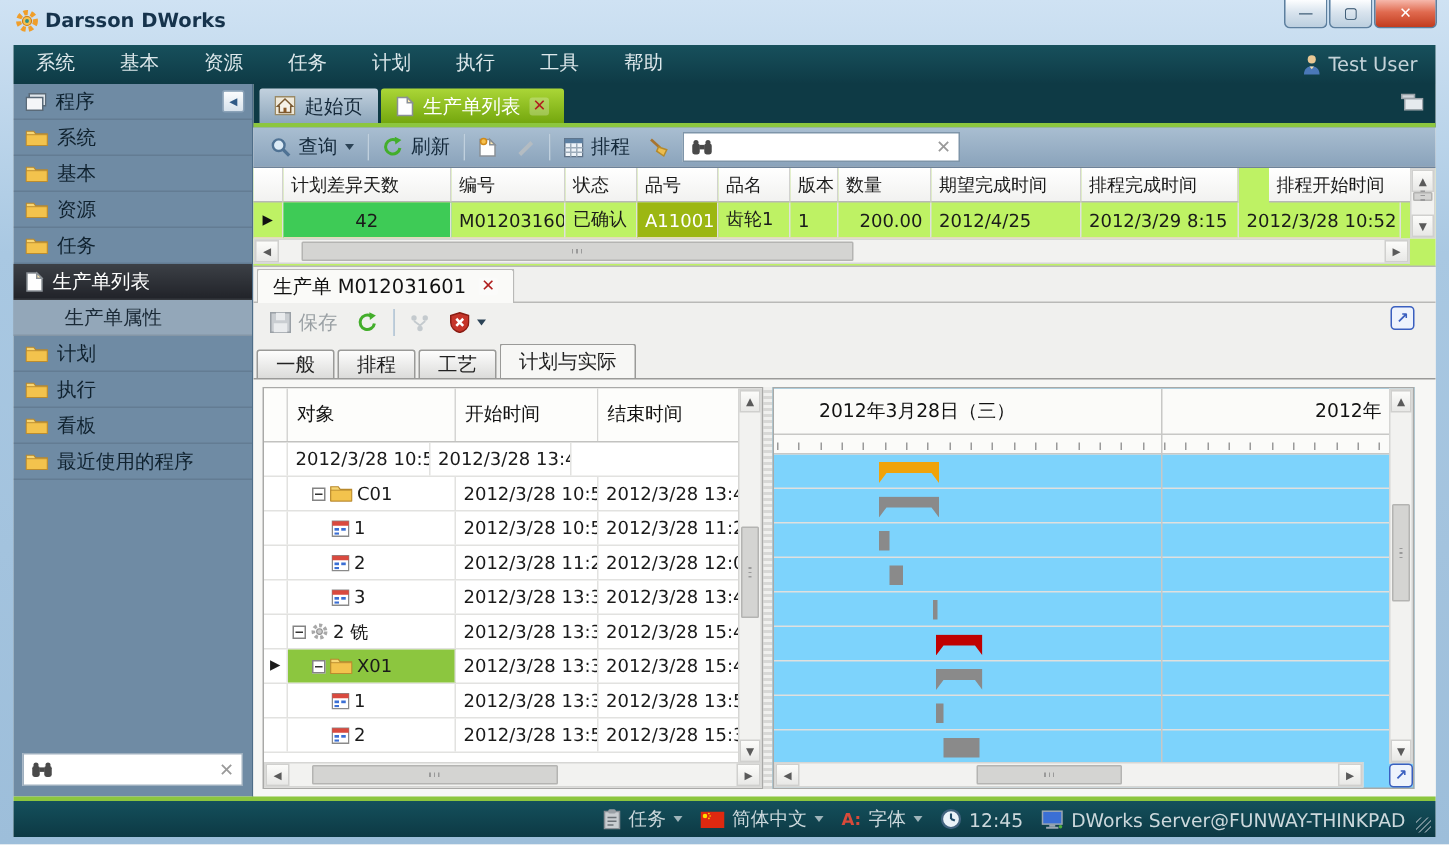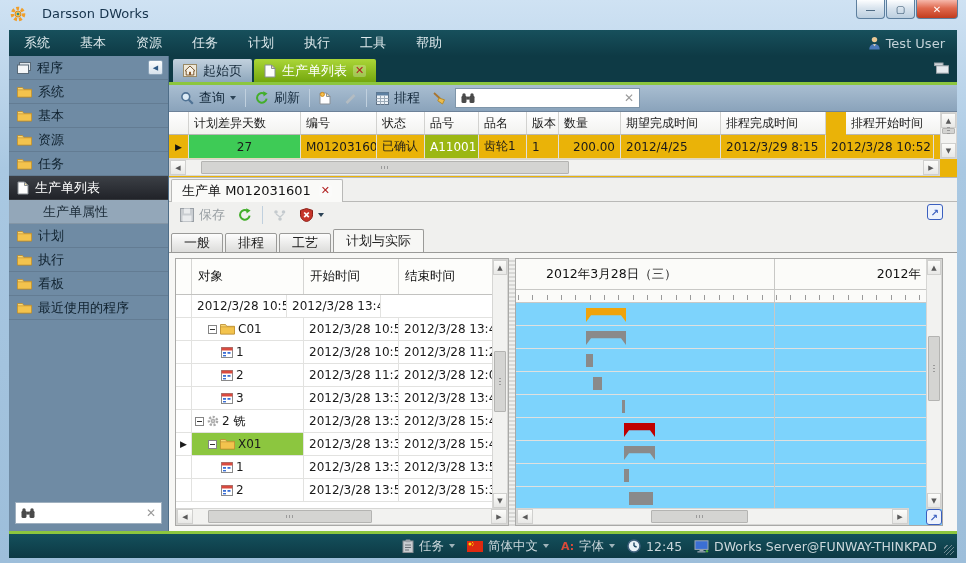--- a/index.html
+++ b/index.html
@@ -1,20 +1,20 @@
 <!DOCTYPE html>
 <html><head>
 <meta charset="utf-8">
 <style>
   *{margin:0;padding:0;box-sizing:border-box;font-family:"DejaVu Sans","Liberation Sans",sans-serif;}
   html,body{width:966px;height:563px;overflow:hidden;}
   #window{position:relative;width:966px;height:563px;background:linear-gradient(180deg,#cfe2f3,#a9c8e2 30%,#9dbeda);}
   
   #titlebar{position:absolute;left:0;top:0;width:966px;height:30px;}
-  #title-left{position:absolute;left:10px;top:6px;display:flex;gap:16px;}
+  #title-left{position:absolute;left:10px;top:6px;display:flex;align-items:center;gap:4px;font-weight:bold;}
   #win-title{font-size:13px;color:#16334c;}
   #win-buttons{position:absolute;right:8px;top:0;display:flex;}
   .winbtn{width:29px;height:19px;border:1px solid #5d7f9e;border-top:none;border-radius:0 0 4px 4px;
     background:linear-gradient(180deg,#fdfeff,#d9e4ee 45%,#bccfdf);display:flex;align-items:center;justify-content:center;
     font-size:10px;color:#2a4a66;margin-left:1px;}
   .winbtn.close{width:42px;background:linear-gradient(180deg,#f6b8ab,#e06a4f 45%,#c23c1e);color:#fff;font-weight:bold;}
   
   #chrome{position:absolute;left:9px;top:30px;width:948px;height:528px;background:#f0f0ee;}
   #menubar{position:absolute;left:0;top:0;width:948px;height:26px;background:linear-gradient(180deg,#17505c,#0e3a45);display:flex;align-items:center;}
   #menu-items{display:flex;align-items:center;height:100%;}
@@ -43,21 +43,21 @@
   #tabstrip-icon{position:absolute;right:8px;top:6px;}
   #toolbar{position:absolute;left:0;top:29px;width:788px;height:27px;background:linear-gradient(180deg,#a9bed1,#8aa3bb);
     display:flex;align-items:center;padding:0 8px;gap:6px;border-bottom:1px solid #6d8299;}
   .tbtn{display:flex;align-items:center;gap:5px;font-size:13px;color:#13283a;padding:2px 3px;}
   .tsep{width:1px;height:18px;background:#7b93a9;border-right:1px solid #c0d0de;}
   .darr{width:0;height:0;border-left:3px solid transparent;border-right:3px solid transparent;border-top:4px solid #2c4356;}
   #tb-search{width:185px;height:20px;background:#fff;border:1px solid #7e95a9;display:flex;align-items:center;gap:5px;padding:0 5px;}
   #tb-search input{flex:1;border:none;outline:none;font-size:12px;min-width:0;}
   #tb-search .clearx{color:#9a9a9a;font-weight:bold;font-size:12px;}
   
-  #orders-grid{position:absolute;left:0;top:56px;width:788px;height:66px;background:#eab308;border-bottom:1px solid #b8b8b6;}
+  #orders-grid{position:absolute;left:0;top:56px;width:788px;height:66px;background:#bef264;border-bottom:1px solid #b8b8b6;}
   #grid-head,#grid-row{display:flex;}
   .gh{height:23px;border-right:1px solid #d2d2d0;border-bottom:1px solid #b8b8b6;background:linear-gradient(180deg,#ffffff,#f2f2f0);
     font-size:12px;color:#1a1a1a;display:flex;align-items:center;padding:0 5px;overflow:hidden;white-space:nowrap;}
   .gc{height:24px;border-right:1px solid #e0e0de;border-bottom:1px solid #e5d9b8;font-size:12px;color:#1a1a1a;
     display:flex;align-items:center;padding:0 5px;overflow:hidden;white-space:nowrap;}
   .gc.green{background:#3ecb56;justify-content:center;}
   .gc.olive{background:#9cb712;color:#fff;}
   .gc.num{justify-content:flex-end;}
   .selcol{justify-content:center;color:#111;font-size:9px;}
   #orders-vsb{position:absolute;right:0;top:0;width:17px;height:47px;}
@@ -403,21 +403,21 @@
             <div class="gh" style="width: 54px;">品号</div>
             <div class="gh" style="width: 48px;">品名</div>
             <div class="gh" style="width: 32px;">版本</div>
             <div class="gh" style="width: 62px;">数量</div>
             <div class="gh" style="width: 100px;">期望完成时间</div>
             <div class="gh" style="width: 105px;">排程完成时间</div>
             <div class="gh" style="width: 108px; margin-left: 20px;">排程开始时间</div>
           </div>
         <div id="grid-row">
             <div class="gc selcol" style="width: 20px;">▶</div>
-            <div class="gc green" style="width: 112px;">27</div>
+            <div class="gc green" style="width: 112px;">42</div>
             <div class="gc" style="width: 76px;">M012031601</div>
             <div class="gc" style="width: 48px;">已确认</div>
             <div class="gc olive" style="width: 54px;">A11001</div>
             <div class="gc" style="width: 48px;">齿轮1</div>
             <div class="gc" style="width: 32px;">1</div>
             <div class="gc num" style="width: 62px;">200.00</div>
             <div class="gc" style="width: 100px;">2012/4/25</div>
             <div class="gc" style="width: 105px;">2012/3/29 8:15</div>
             <div class="gc" style="width: 108px;">2012/3/28 10:52</div>
           </div>

